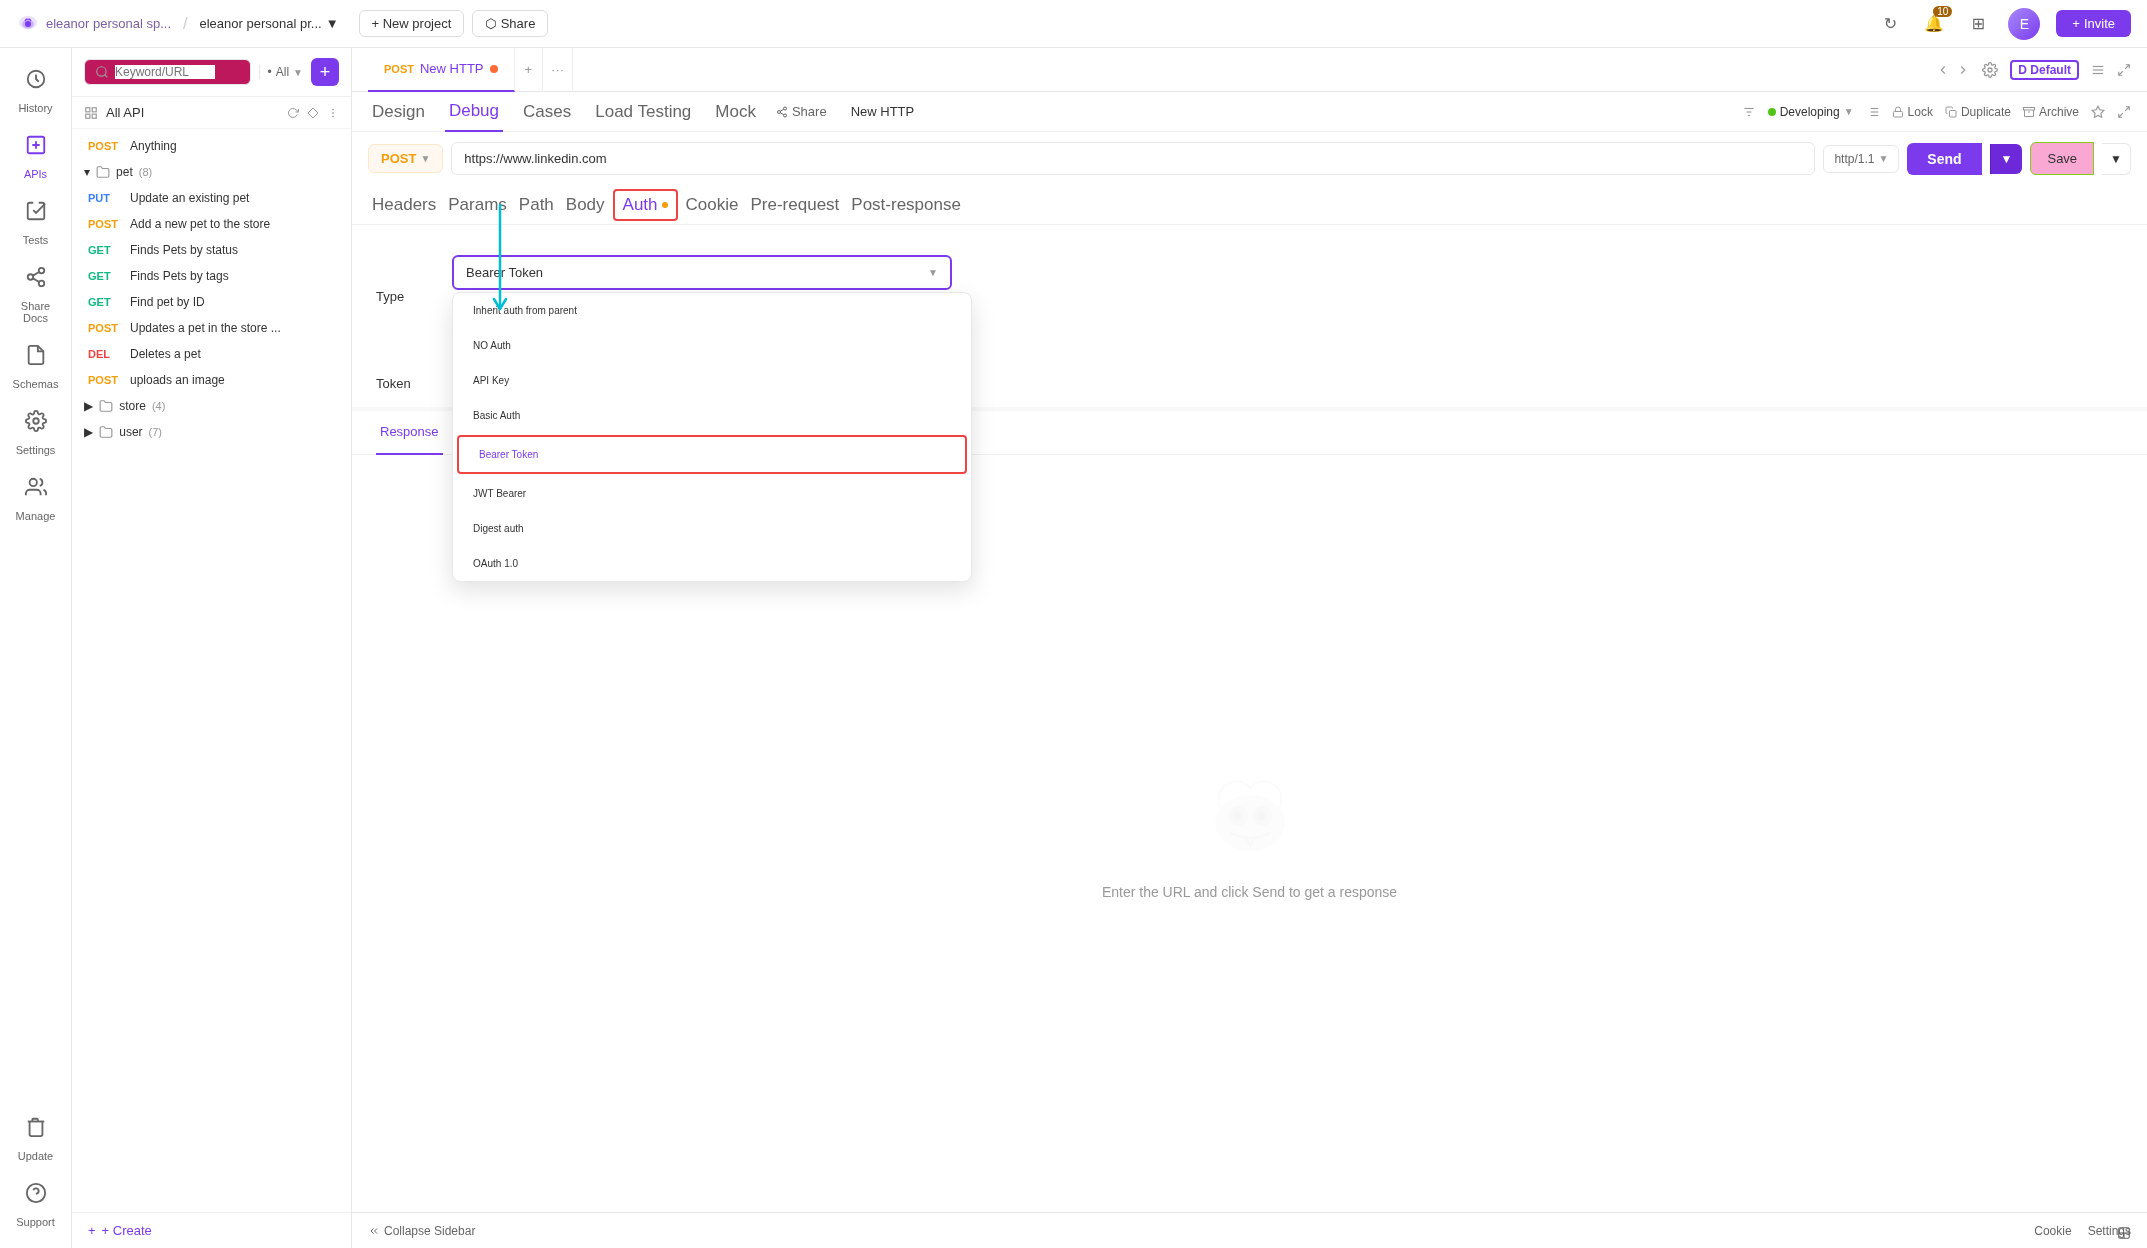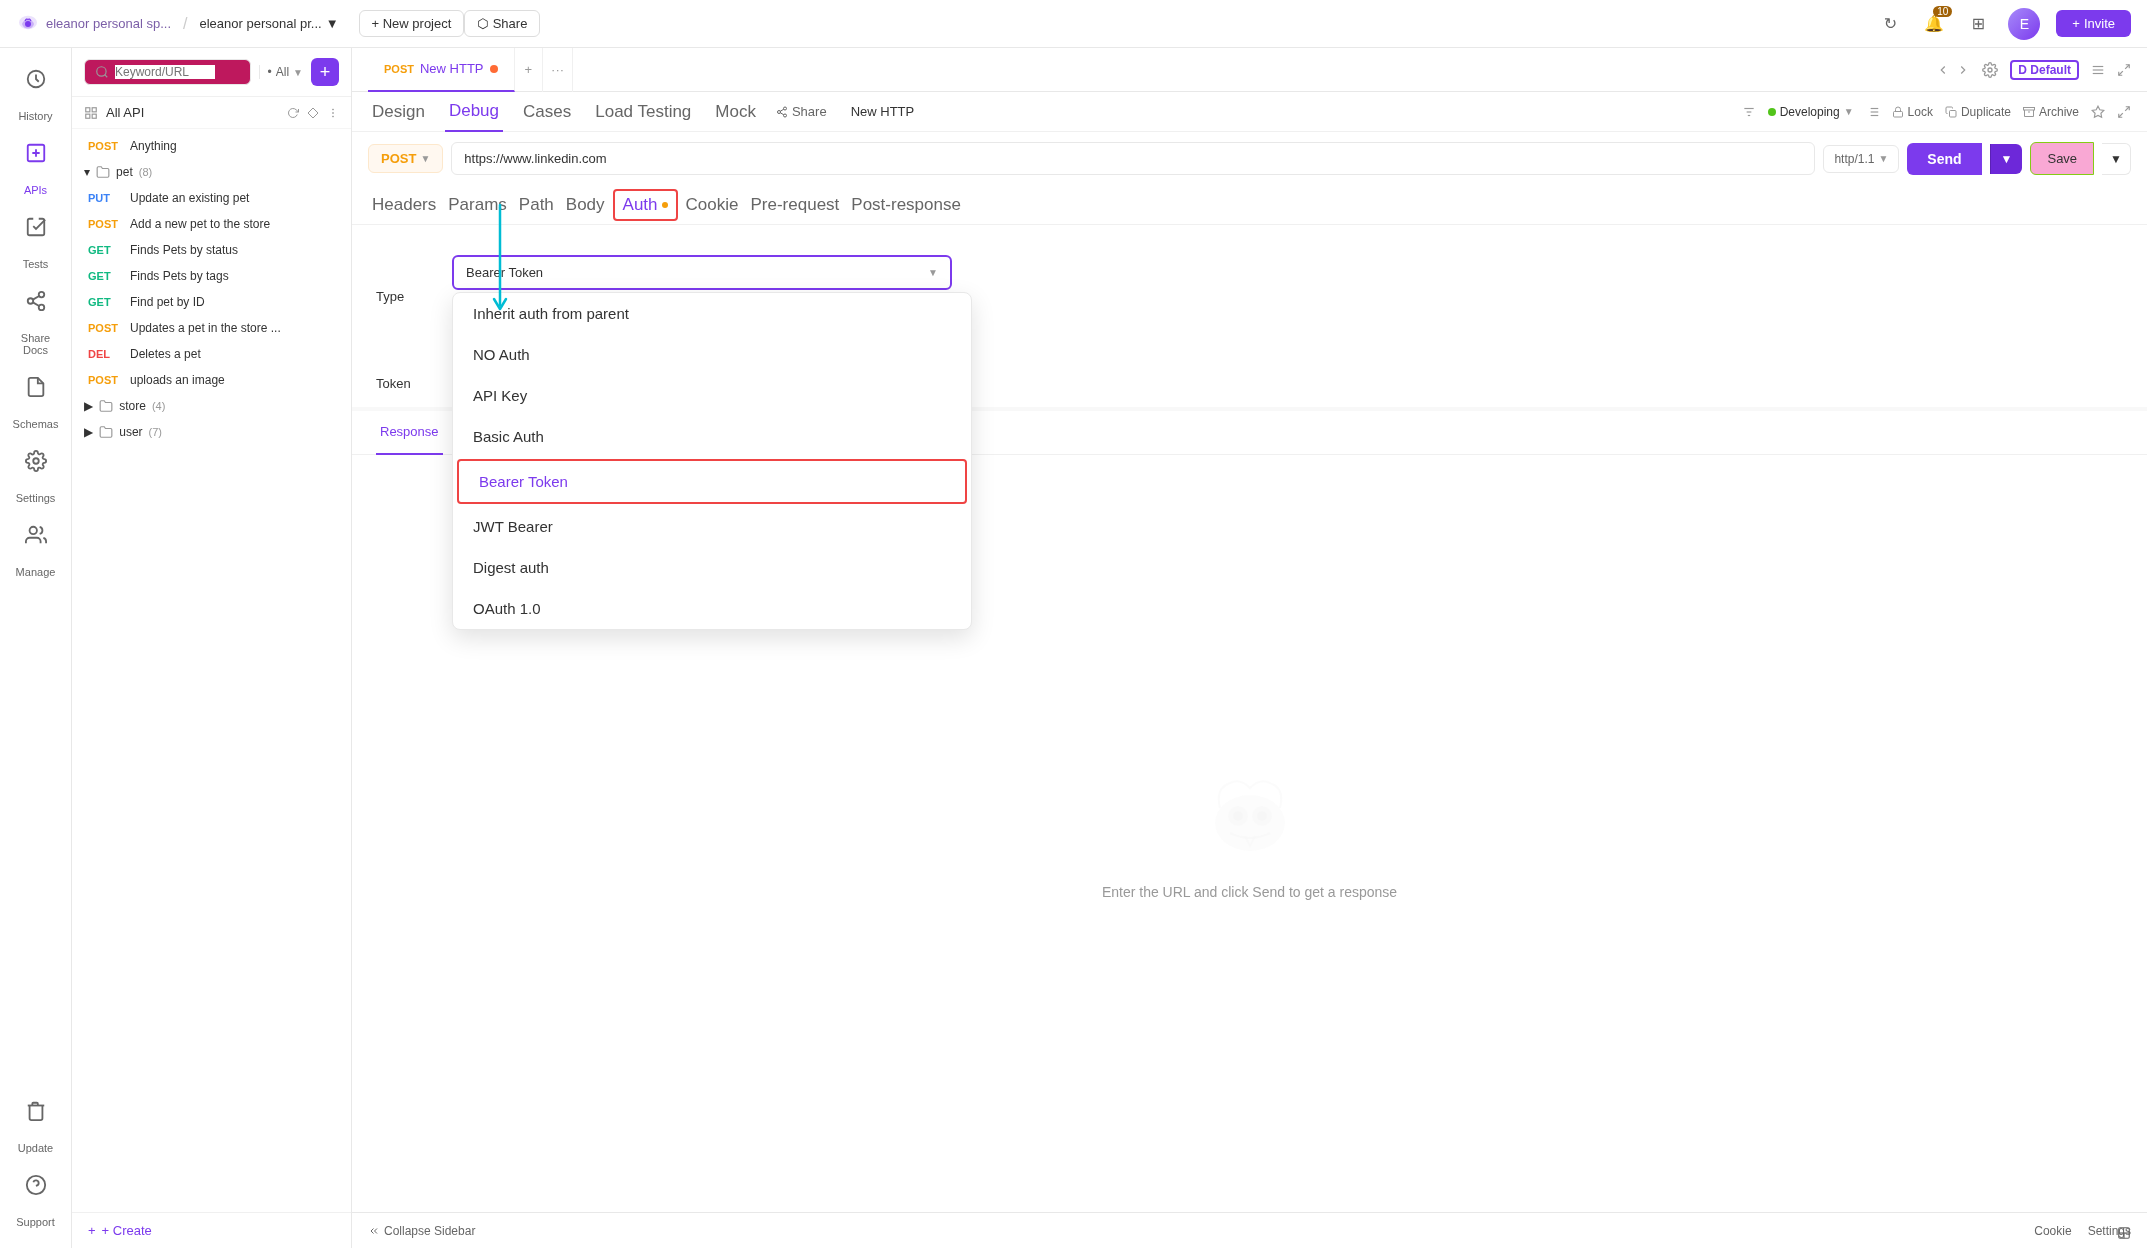--- a/index.html
+++ b/index.html
@@ -7,35 +7,35 @@
 
     
     .topbar {
       display: flex; align-items: center; height: 48px; background: #fff;
       border-bottom: 1px solid #e8e8e8; padding: 0 16px; gap: 12px; flex-shrink: 0;
     }
     .topbar-logo { display: flex; align-items: center; gap: 6px; color: #7b5ea7; font-size: 13px; }
     .topbar-logo svg { width: 24px; height: 24px; }
     .topbar-sep { color: #ccc; font-size: 16px; }
     .topbar-dropdown { color: #333; font-size: 13px; display: flex; align-items: center; gap: 4px; cursor: pointer; }
-    .topbar-actions { display: flex; align-items: center; margin-left: 8px; }
+    .topbar-actions { display: flex; align-items: center; gap: 8px; margin-left: 8px; }
     .btn-new-project { display: flex; align-items: center; gap: 4px; padding: 5px 12px; border: 1px solid #ddd; border-radius: 6px; background: #fff; font-size: 13px; cursor: pointer; color: #333; }
     .btn-share-top { display: flex; align-items: center; gap: 4px; padding: 5px 12px; border: 1px solid #ddd; border-radius: 6px; background: #fff; font-size: 13px; cursor: pointer; color: #333; }
     .topbar-right { margin-left: auto; display: flex; align-items: center; gap: 16px; }
     .topbar-icon { width: 28px; height: 28px; display: flex; align-items: center; justify-content: center; cursor: pointer; color: #666; font-size: 16px; position: relative; }
     .notif-badge { position: absolute; top: -4px; right: -4px; background: #a16207; color: #fff; font-size: 10px; border-radius: 8px; padding: 0 4px; min-width: 16px; text-align: center; }
     .avatar { width: 32px; height: 32px; border-radius: 50%; background: linear-gradient(135deg, #a78bfa, #7c3aed); display: flex; align-items: center; justify-content: center; color: white; font-size: 14px; cursor: pointer; }
     .btn-invite { background: #7c3aed; color: white; border: none; border-radius: 6px; padding: 6px 16px; font-size: 13px; cursor: pointer; display: flex; align-items: center; gap: 4px; }
 
     
     .main-layout { display: flex; flex: 1; overflow: hidden; }
 
     
     .sidebar-nav { width: 72px; background: #fff; border-right: 1px solid #e8e8e8; display: flex; flex-direction: column; align-items: center; padding: 12px 0; gap: 4px; flex-shrink: 0; }
-    .nav-item { display: flex; flex-direction: column; align-items: center; gap: 20px; padding: 8px 12px; border-radius: 8px; cursor: pointer; color: #666; font-size: 11px; width: 64px; }
+    .nav-item { display: flex; flex-direction: column; align-items: center; gap: 12px; padding: 8px 12px; border-radius: 8px; cursor: pointer; color: #666; font-size: 11px; width: 64px; }
     .nav-item.active { color: #7c3aed; }
     .nav-item svg { width: 22px; height: 22px; }
     .nav-spacer { flex: 1; }
 
     
     .api-panel { width: 280px; background: #fff; border-right: 1px solid #e8e8e8; display: flex; flex-direction: column; flex-shrink: 0; }
     .api-panel-header { padding: 10px 12px; border-bottom: 1px solid #f0f0f0; display: flex; align-items: center; gap: 8px; }
     .search-box { flex: 1; display: flex; align-items: center; gap: 6px; border: 1px solid #e8e8e8; border-radius: 6px; padding: 5px 10px; background: #be185d; }
     .search-box input { border: none; outline: none; font-size: 12px; color: #333; width: 100px; }
     .all-badge { display: flex; align-items: center; gap: 4px; font-size: 12px; color: #666; cursor: pointer; border-left: 1px solid #e8e8e8; padding-left: 8px; }
@@ -76,21 +76,21 @@
     .btn-send-arrow { background: #6d28d9; color: white; border: none; border-radius: 0 6px 6px 0; padding: 8px 10px; font-size: 12px; cursor: pointer; border-left: 1px solid #5b21b6; }
     .btn-save { background: #f9a8d4; color: #333; border: 1px solid #84cc16; border-radius: 6px 0 0 6px; padding: 8px 16px; font-size: 13px; cursor: pointer; }
     .btn-save-arrow { background: #fff; color: #333; border: 1px solid #e8e8e8; border-radius: 0 6px 6px 0; padding: 8px 8px; font-size: 12px; cursor: pointer; border-left: none; }
     .auth-type-row { display: flex; align-items: center; gap: 16px; padding: 16px 24px; }
     .auth-label { font-size: 13px; color: #333; min-width: 60px; margin-top: 48px; }
     .auth-select-box { flex: 1; max-width: 500px; position: relative; }
     .auth-select { width: 100%; border: 2px solid #7c3aed; border-radius: 6px; padding: 8px 12px; font-size: 13px; color: #333; cursor: pointer; display: flex; align-items: center; justify-content: space-between; background: #fff; }
 
     
     .dropdown-overlay { position: absolute; top: 100%; left: 0; width: 520px; background: #fff; border: 1px solid #e8e8e8; border-radius: 8px; box-shadow: 0 8px 24px rgba(0,0,0,0.12); z-index: 100; margin-top: 2px; }
-    .dropdown-item { padding: 12px 20px; font-size: 15px; color: #333; cursor: pointer; }
+    .dropdown-item { padding: 12px 20px; font-size: 10px; color: #333; cursor: pointer; }
     .dropdown-item.selected { color: #7c3aed; border: 2px solid #ef4444; border-radius: 4px; margin: 2px 4px; }
 
     
     .token-row { display: flex; align-items: center; gap: 16px; padding: 8px 24px 16px; }
 
     
     .response-area { flex: 1; background: #fff; margin-top: 4px; display: flex; flex-direction: column; }
     .response-tabs { display: flex; align-items: center; gap: 16px; padding: 0 24px; border-bottom: 1px solid #f0f0f0; height: 44px; }
     .resp-tab { font-size: 13px; color: #666; cursor: pointer; padding: 0 4px; height: 44px; display: flex; align-items: center; }
     .resp-tab.active { color: #7c3aed; border-bottom: 2px solid #7c3aed; }

